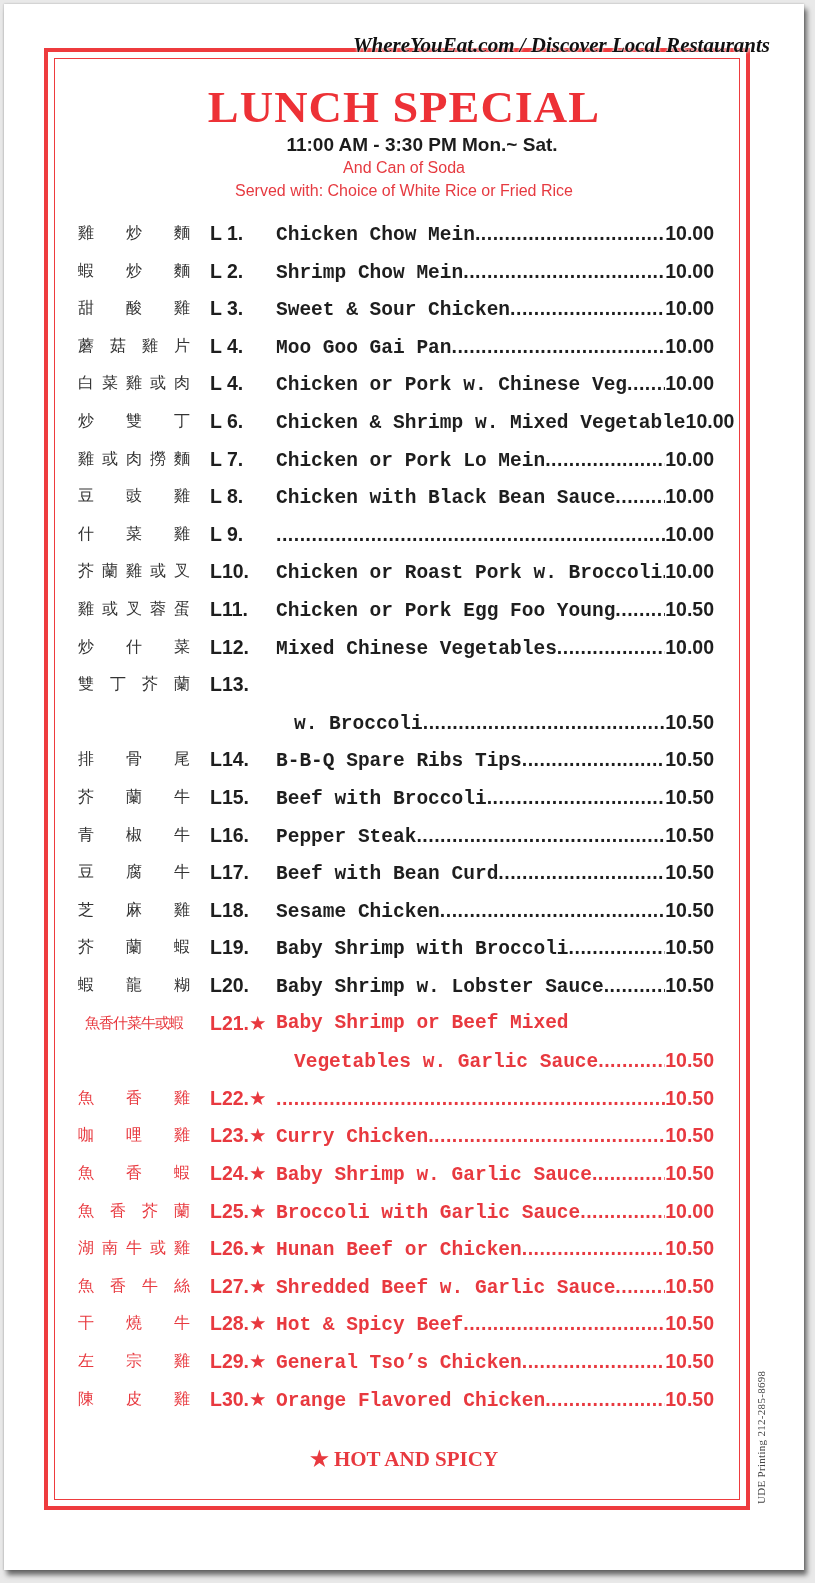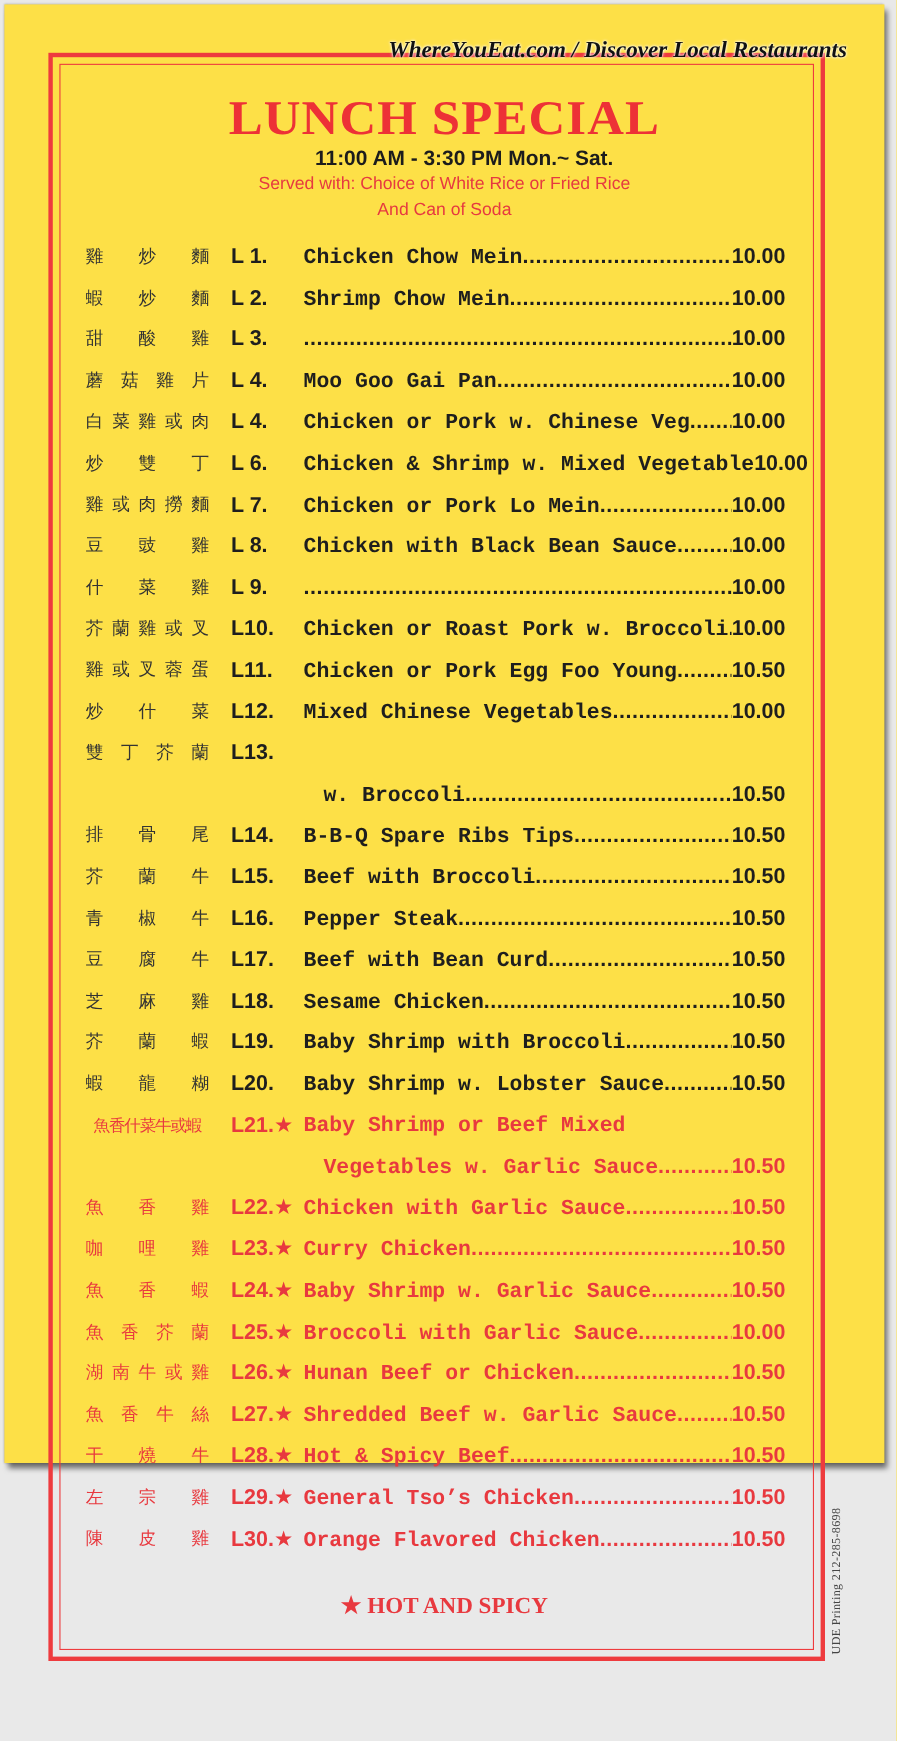--- a/index.html
+++ b/index.html
@@ -2,22 +2,22 @@
 <html><head>
 <meta charset="utf-8">
 <style>
   html, body { margin: 0; padding: 0; }
   body {
     width: 815px; height: 1583px; position: relative; overflow: hidden;
     background: #e9e9e9;
     font-family: "Liberation Sans", "DejaVu Sans", sans-serif;
   }
   .page {
-    position: absolute; left: 4px; top: 4px; width: 800px; height: 1326px;
-    background: #fde047;
+    position: absolute; left: 4px; top: 4px; width: 800px; height: 1566px;
+    background: #ffffff;
     box-shadow: 3px 5px 5px rgba(0,0,0,0.55), 0 0 2px rgba(0,0,0,0.25);
   }
   .watermark {
     position: absolute; right: 34px; top: 29px;
     font-family: "Liberation Serif", "DejaVu Serif", serif;
     font-style: italic; font-weight: bold; font-size: 21px; color: #111;
     letter-spacing: 0px; white-space: nowrap; z-index: 5;
     text-shadow: 0 0 2px #fff, 0 0 3px #fff;
   }
   .frame-outer {
@@ -91,22 +91,22 @@
 <div class="page">
   <div class="watermark">WhereYouEat.com / Discover Local Restaurants</div>
 
   <div class="frame-outer">
     <div class="frame-inner"></div>
   </div>
 
   <div class="title">LUNCH SPECIAL</div>
   <div class="hours">11:00 AM - 3:30 PM Mon.~ Sat.</div>
   <div class="served">
+    <div>And Can of Soda</div>
     <div>Served with: Choice of White Rice or Fried Rice</div>
-    <div>And Can of Soda</div>
   </div>
 
   <div id="menu-list">
       <div class="menu-row" style="top: 216px;">
         <div class="cn">
           <span>雞</span>
           <span>炒</span>
           <span>麵</span>
         </div>
         <div class="code">L 1.</div>
@@ -130,20 +130,21 @@
         </div>
       </div>
       <div class="menu-row" style="top: 291.2px;">
         <div class="cn">
           <span>甜</span>
           <span>酸</span>
           <span>雞</span>
         </div>
         <div class="code">L 3.</div>
         <div class="name-line">
+          <span class="name-text">Sweet &amp; Sour Chicken</span>
           <span class="leader"></span>
           <span class="price">10.00</span>
         </div>
       </div>
       <div class="menu-row" style="top: 328.8px;">
         <div class="cn">
           <span>蘑</span>
           <span>菇</span>
           <span>雞</span>
           <span>片</span>
@@ -390,21 +391,20 @@
         </div>
       </div>
       <div class="menu-row red" style="top: 1080.8px;">
         <div class="cn">
           <span>魚</span>
           <span>香</span>
           <span>雞</span>
         </div>
         <div class="code">L22.★</div>
         <div class="name-line">
-          <span class="name-text">Chicken with Garlic Sauce</span>
           <span class="leader"></span>
           <span class="price">10.50</span>
         </div>
       </div>
       <div class="menu-row red" style="top: 1118.4px;">
         <div class="cn">
           <span>咖</span>
           <span>哩</span>
           <span>雞</span>
         </div>

